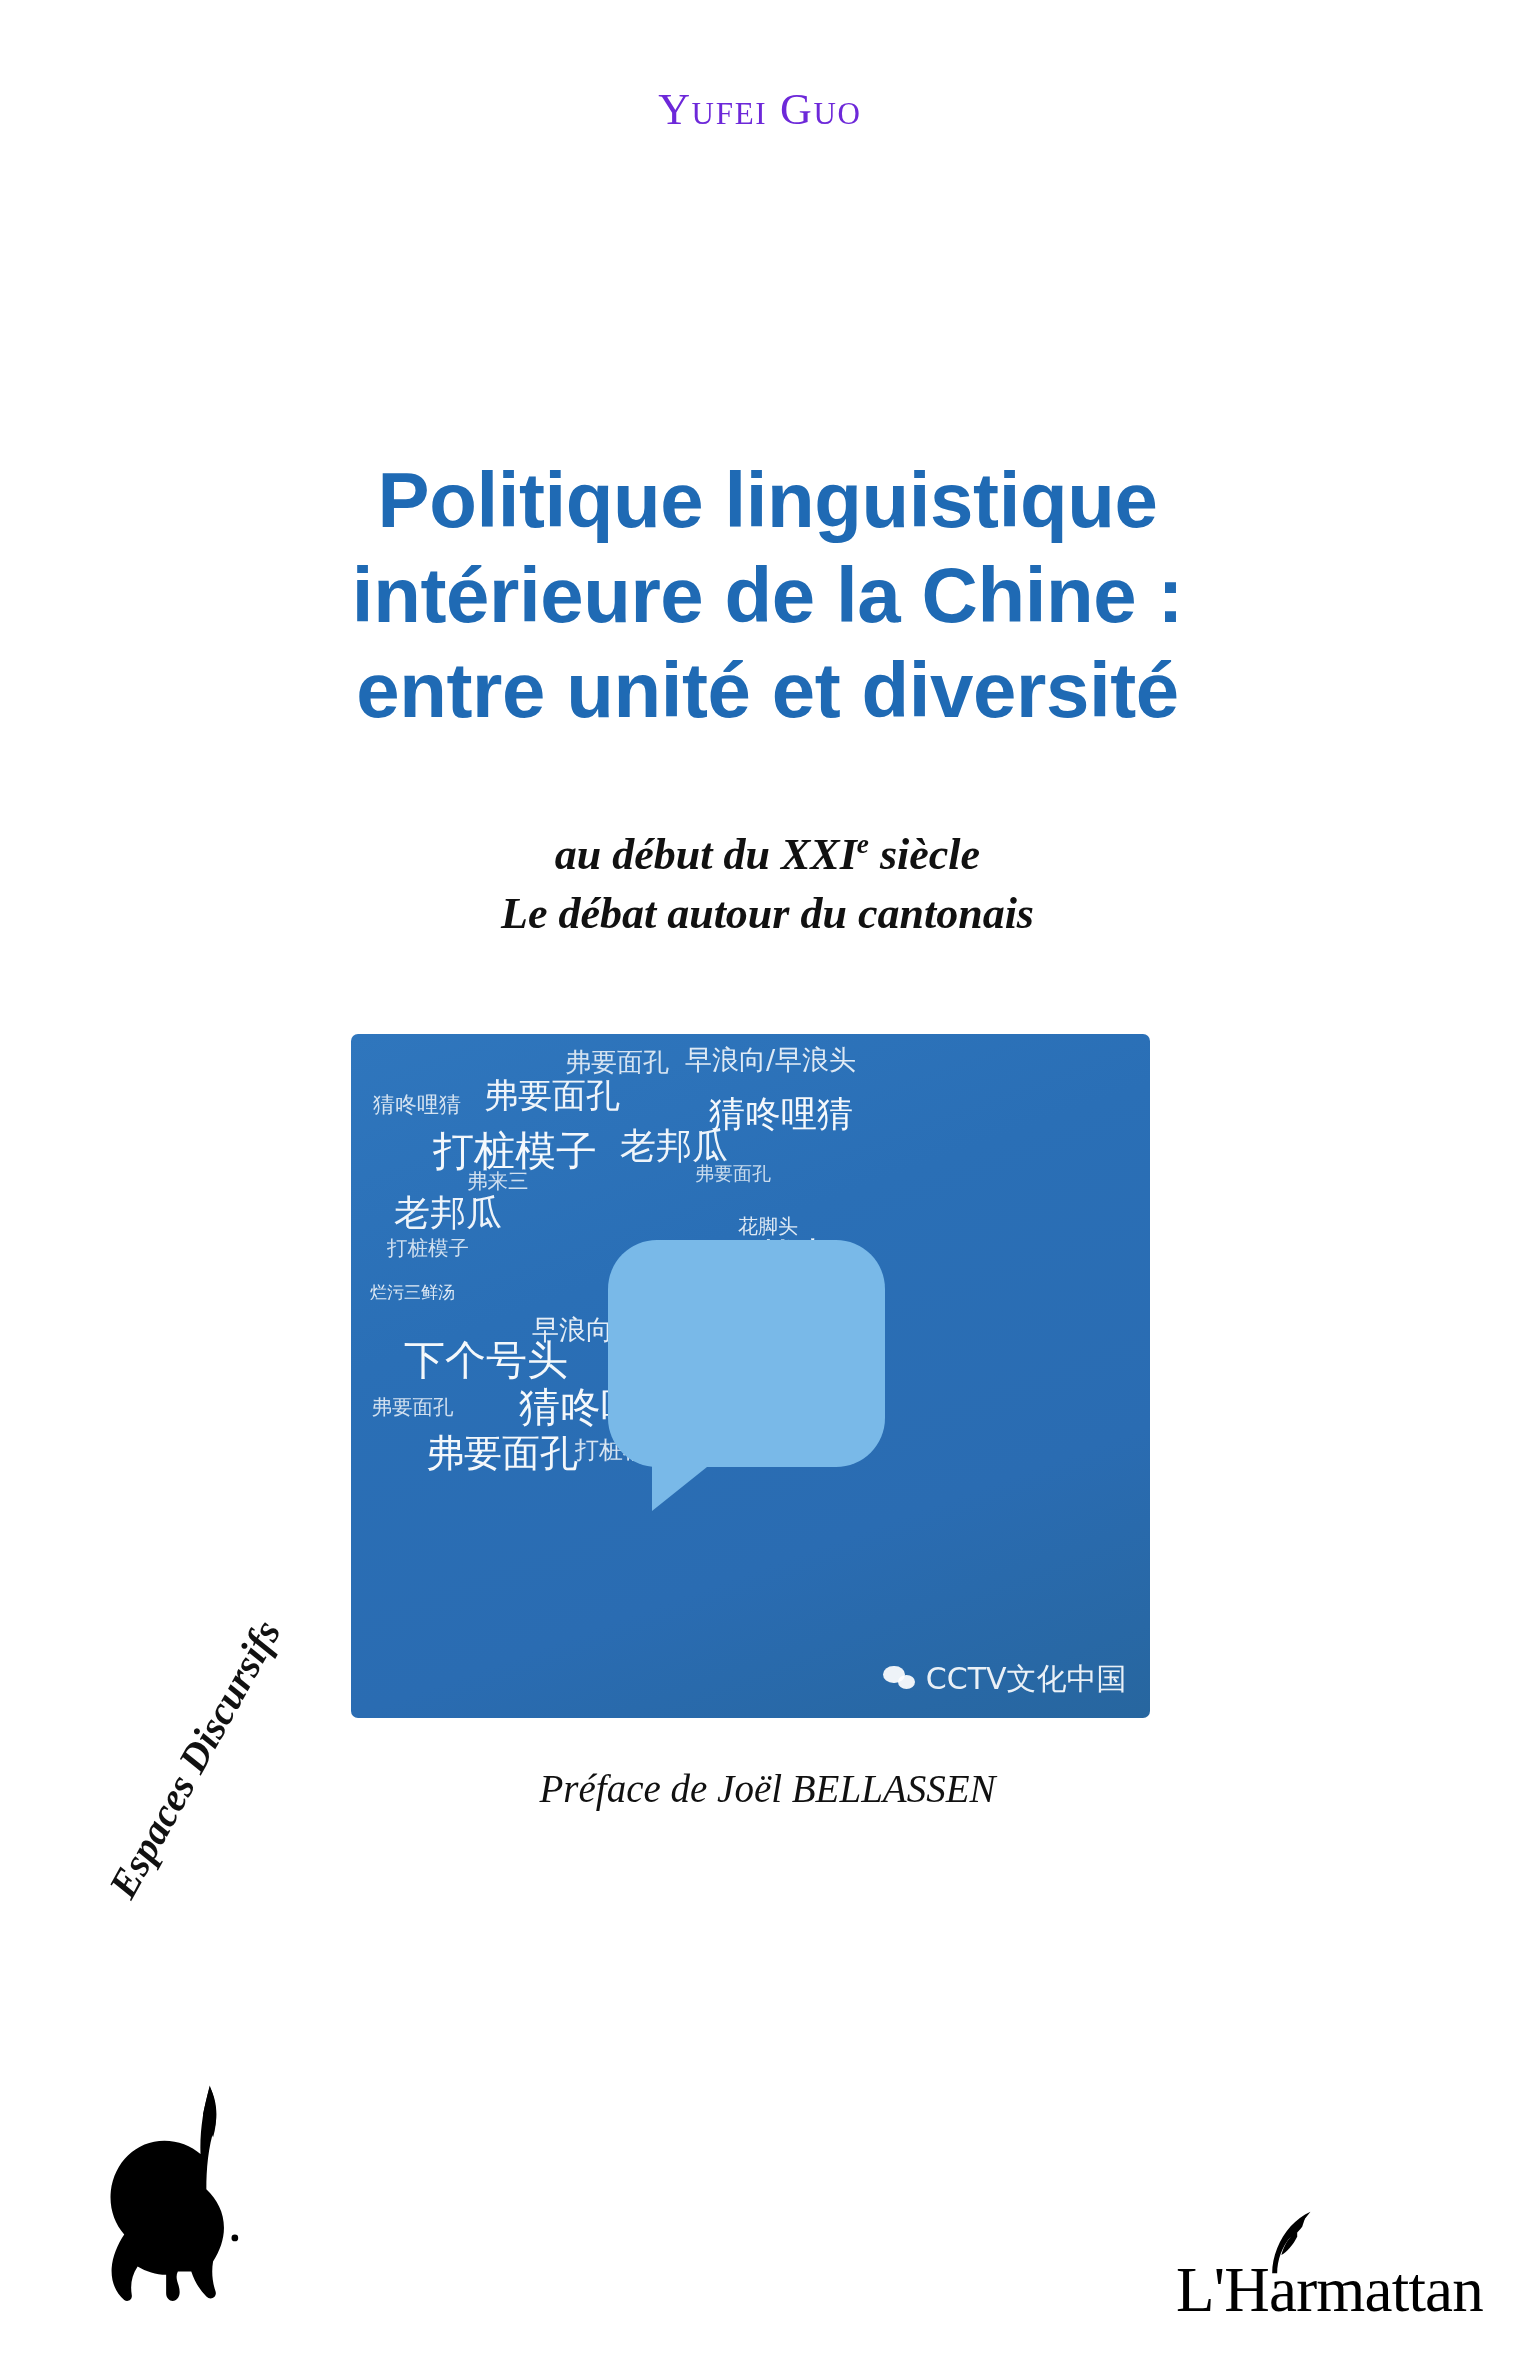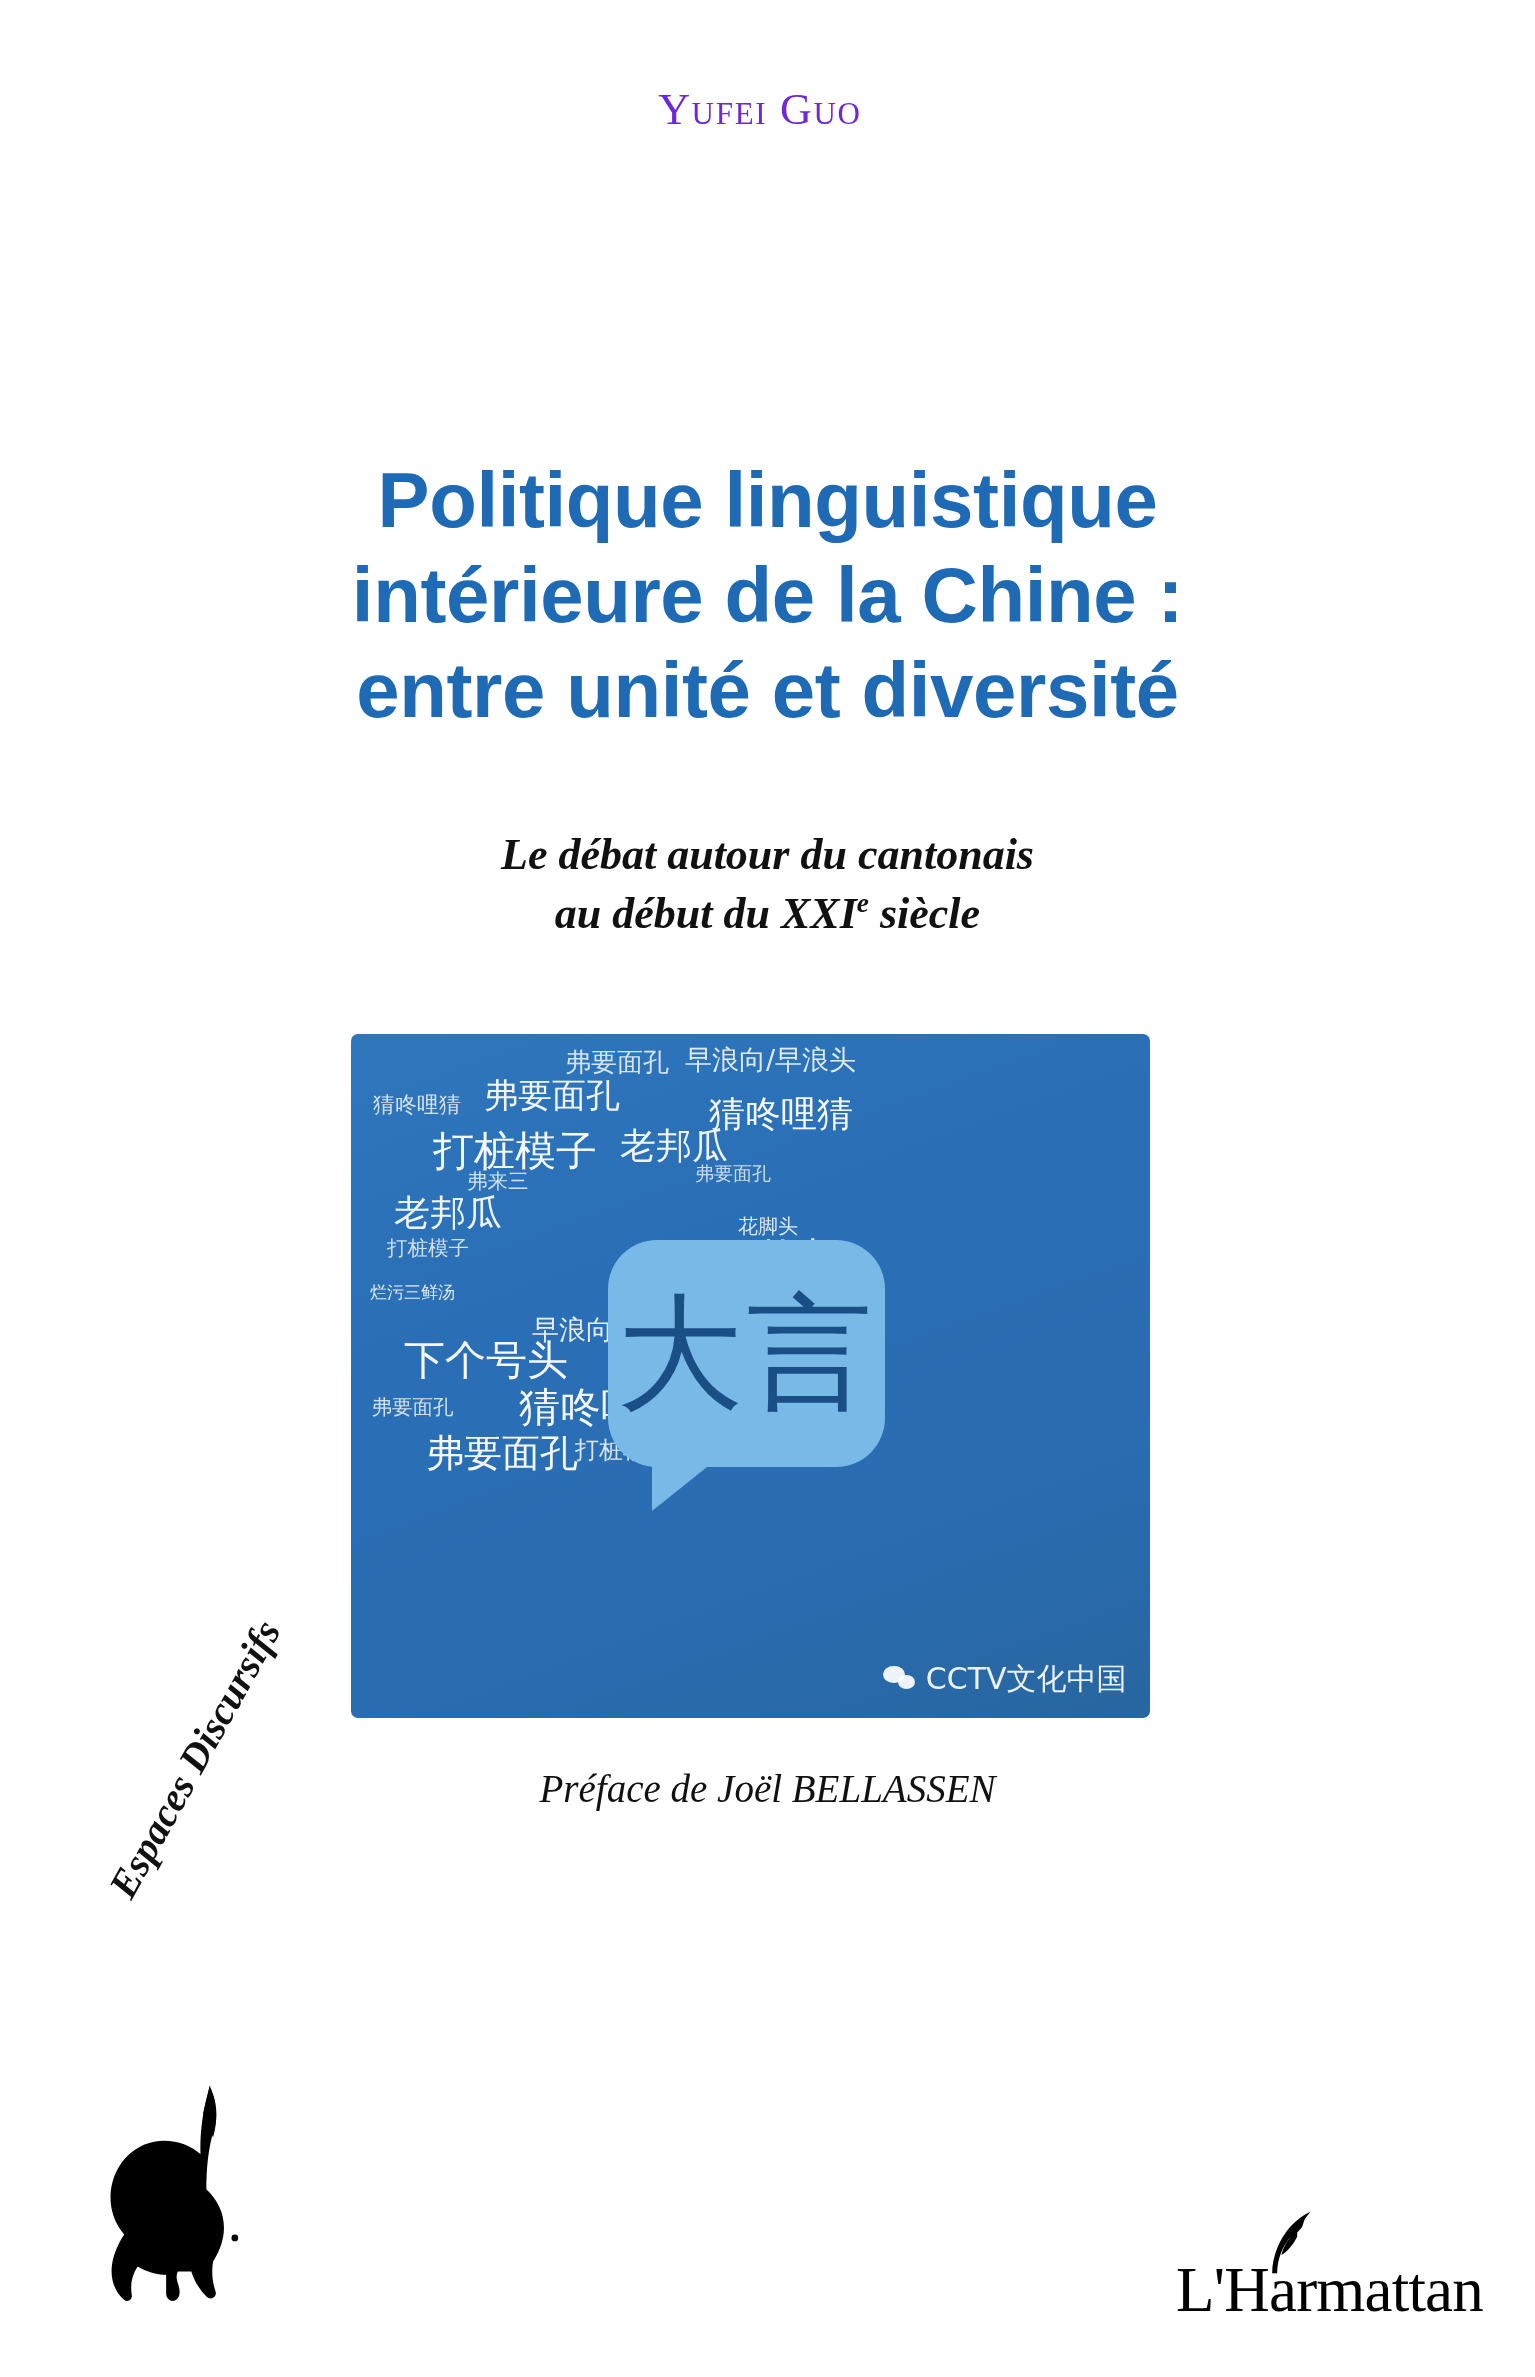--- a/index.html
+++ b/index.html
@@ -214,24 +214,24 @@
   <span class="author-inner">Yufei Guo</span>
 </div>
 
 <div class="title-block">
   <div class="title-line">Politique linguistique</div>
   <div class="title-line">intérieure de la Chine :</div>
   <div class="title-line">entre unité et diversité</div>
 </div>
 
 <div class="subtitle-block">
-  <div class="subtitle-line">Le débat autour du cantonais</div>
   <div class="subtitle-line">
     <span>au début du XXI</span><sup>e</sup><span> siècle</span>
   </div>
+  <div class="subtitle-line">Le débat autour du cantonais</div>
 </div>
 
 <div class="cover-image">
   <div id="word-cloud-host">
       <span class="cw" style="left: 214px; top: 15.4px; font-size: 26px; color: rgba(255, 255, 255, 0.8);">弗要面孔</span>
       <span class="cw" style="left: 334px; top: 12px; font-size: 27px; color: rgba(255, 255, 255, 0.85);">早浪向/早浪头</span>
       <span class="cw" style="left: 133px; top: 44px; font-size: 34px; color: rgba(255, 255, 255, 0.92);">弗要面孔</span>
       <span class="cw" style="left: 22px; top: 60px; font-size: 22px; color: rgba(255, 255, 255, 0.8);">猜咚哩猜</span>
       <span class="cw" style="left: 358px; top: 62px; font-size: 36px; color: rgba(255, 255, 255, 0.95);">猜咚哩猜</span>
       <span class="cw" style="left: 82px; top: 97px; font-size: 41px; color: rgba(255, 255, 255, 0.95);">打桩模子</span>
@@ -247,21 +247,20 @@
       <span class="cw" style="left: 359px; top: 295px; font-size: 29px; color: rgba(255, 255, 255, 0.88);">弗要面孔</span>
       <span class="cw" style="left: 53px; top: 306px; font-size: 41px; color: rgba(255, 255, 255, 0.95);">下个号头</span>
       <span class="cw" style="left: 168px; top: 353px; font-size: 41px; color: rgba(255, 255, 255, 0.95);">猜咚哩猜</span>
       <span class="cw" style="left: 20.5px; top: 363px; font-size: 20.5px; color: rgba(255, 255, 255, 0.78);">弗要面孔</span>
       <span class="cw" style="left: 342px; top: 359px; font-size: 38px; color: rgba(255, 255, 255, 0.95);">打桩模子</span>
       <span class="cw" style="left: 75px; top: 400px; font-size: 38px; color: rgba(255, 255, 255, 0.95);">弗要面孔</span>
       <span class="cw" style="left: 224px; top: 404px; font-size: 24px; color: rgba(255, 255, 255, 0.82);">打桩模子</span>
     </div>
 
   <div class="bubble"></div>
-  <div class="bubble-chars" style="left:257px; top:206px;">大言</div>
 
   <div class="cctv-row">
     <span class="wechat-mark">
       <span class="b1"></span>
         <span class="b2"></span>
     </span>
     <span>CCTV文化中国</span>
   </div>
 </div>
 

